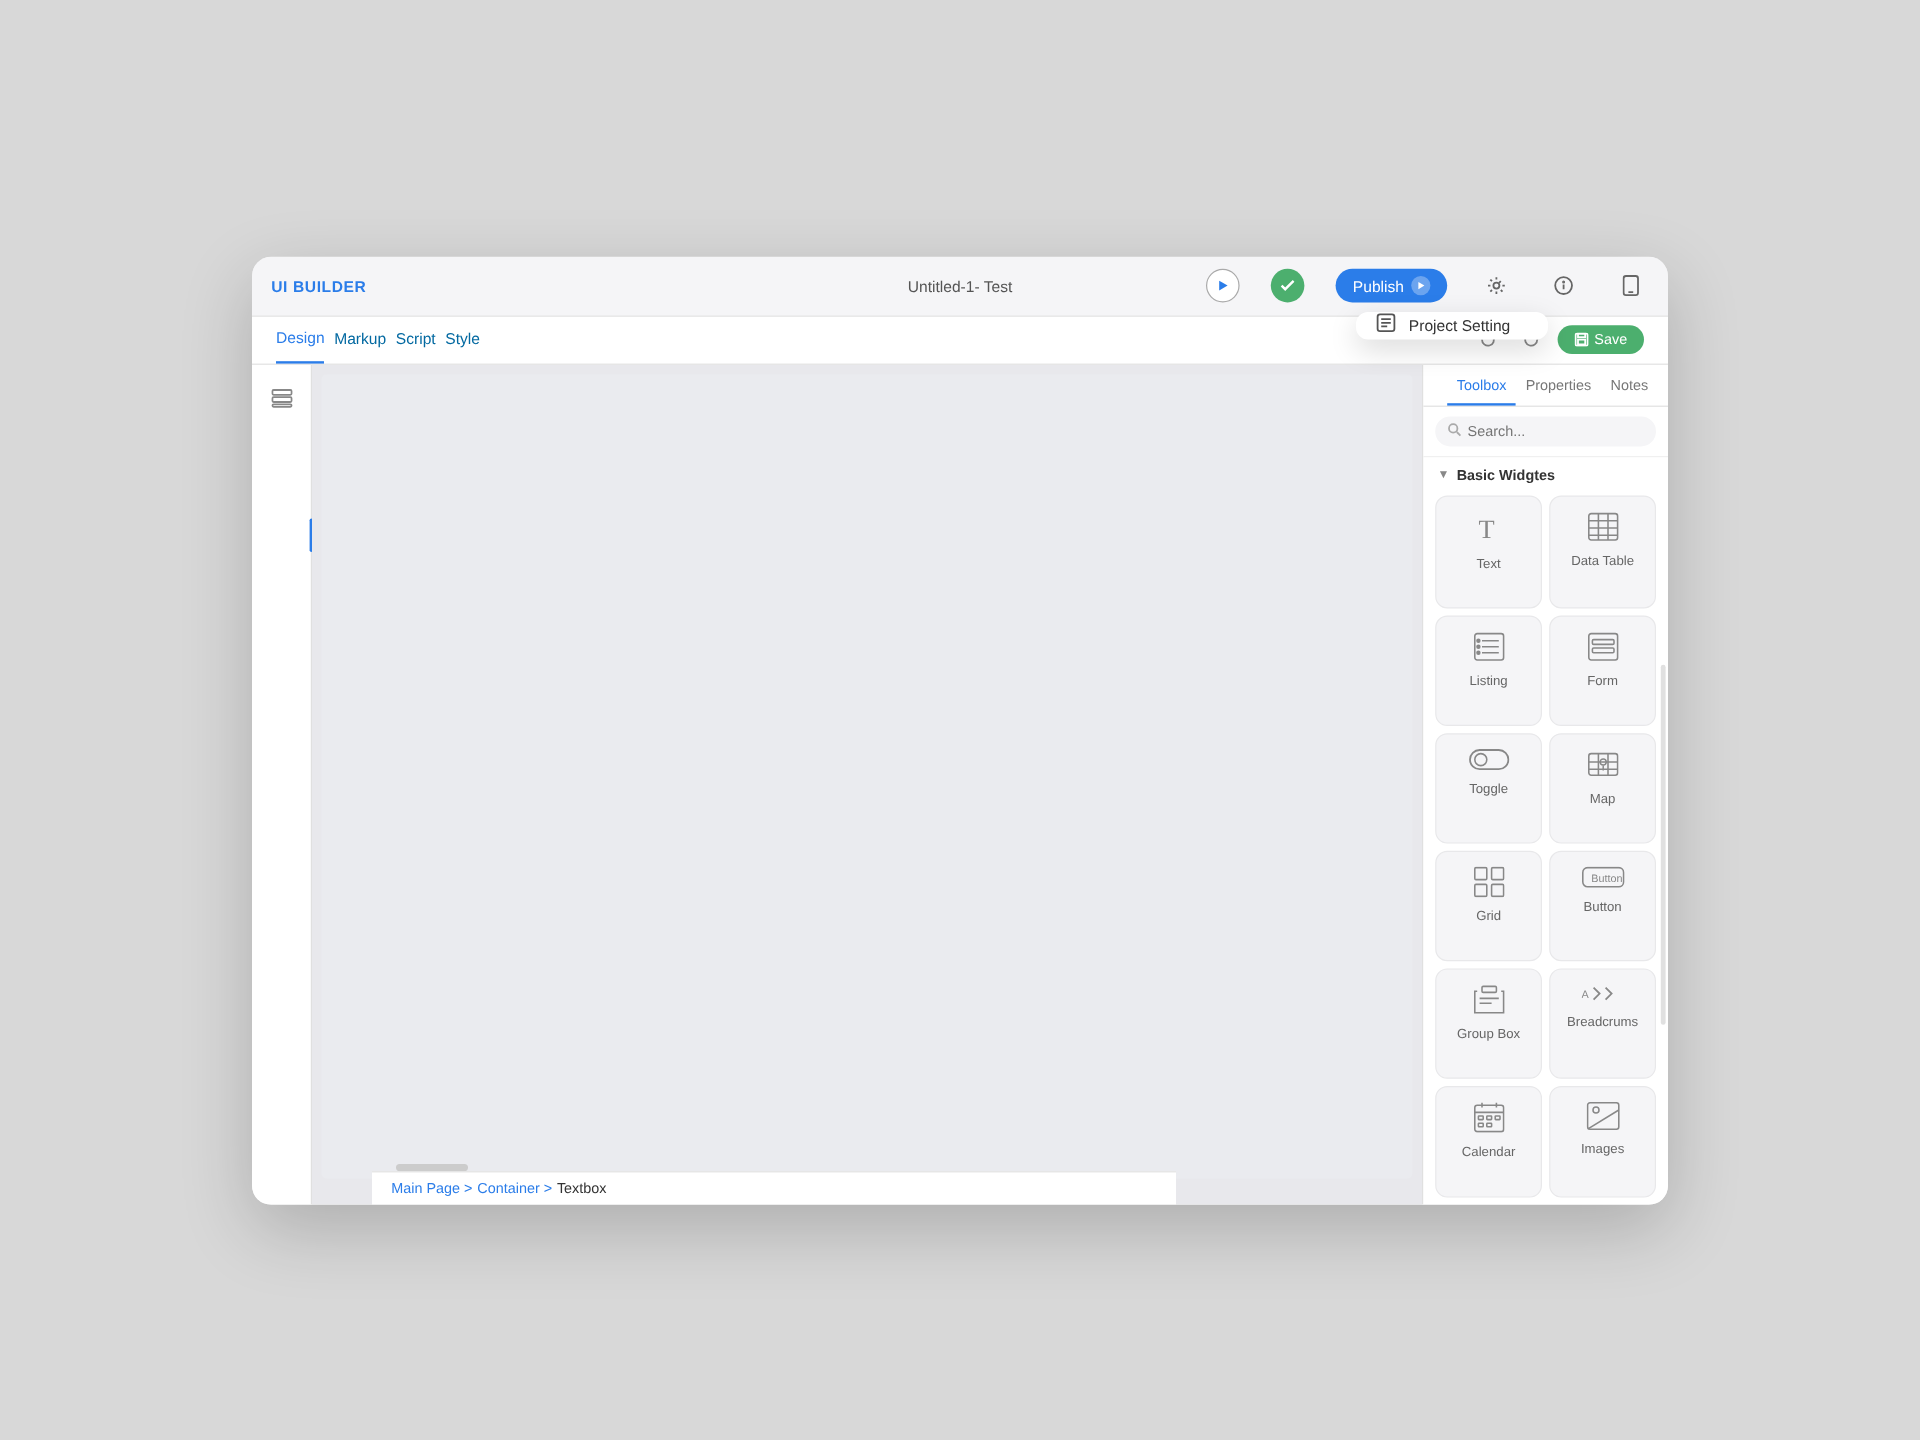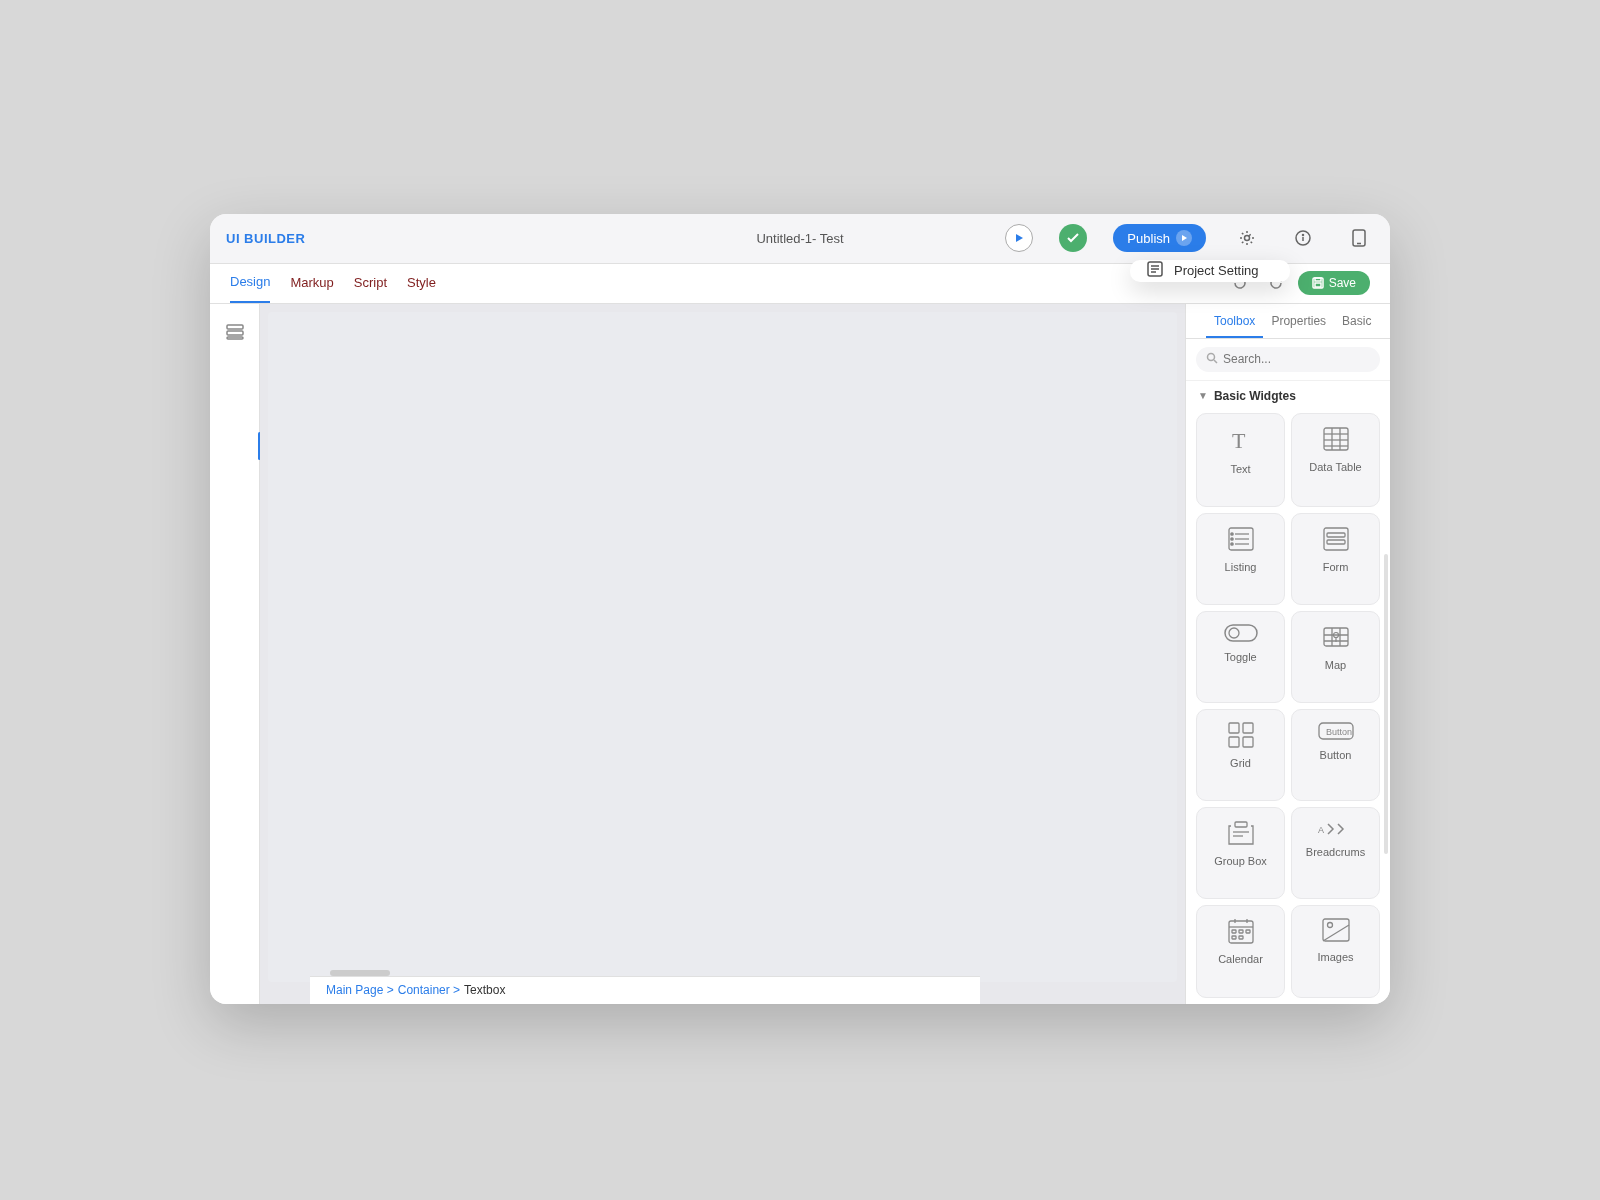--- a/index.html
+++ b/index.html
@@ -115,25 +115,25 @@
       border-bottom: 1px solid #e0e0e0;
       padding: 0 20px;
       height: 40px;
       display: flex;
       align-items: center;
       justify-content: space-between;
       flex-shrink: 0;
     }
     .tabs-left {
       display: flex;
-      gap: 20px;
+      gap: 8px;
     }
     .tab-item {
       font-size: 13px;
-      color: #7f1d1d;
+      color: #0369a1;
       cursor: pointer;
       padding-bottom: 2px;
       height: 40px;
       display: flex;
       align-items: center;
     }
     .tab-item.active {
       color: #2b7de9;
       border-bottom: 2px solid #2b7de9;
       font-weight: 500;
@@ -478,21 +478,21 @@
         <span class="bc-link">Container &gt;</span>
         <span class="bc-current">Textbox</span>
       </div>
     </div>
 
     <div class="right-panel" style="position:relative;">
 
       <div class="right-panel-tabs">
         <div class="rpanel-tab active">Toolbox</div>
         <div class="rpanel-tab">Properties</div>
-        <div class="rpanel-tab">Basic</div>
+        <div class="rpanel-tab">Notes</div>
       </div>
 
       <div class="search-bar">
         <div class="search-input-wrap">
           <span class="search-icon-small">
             <svg width="12" height="12" viewBox="0 0 12 12" fill="none" stroke="#aaa" stroke-width="1.5">
               <circle cx="5" cy="5" r="3.5"></circle>
               <line x1="8" y1="8" x2="11" y2="11"></line>
             </svg>
           </span>

